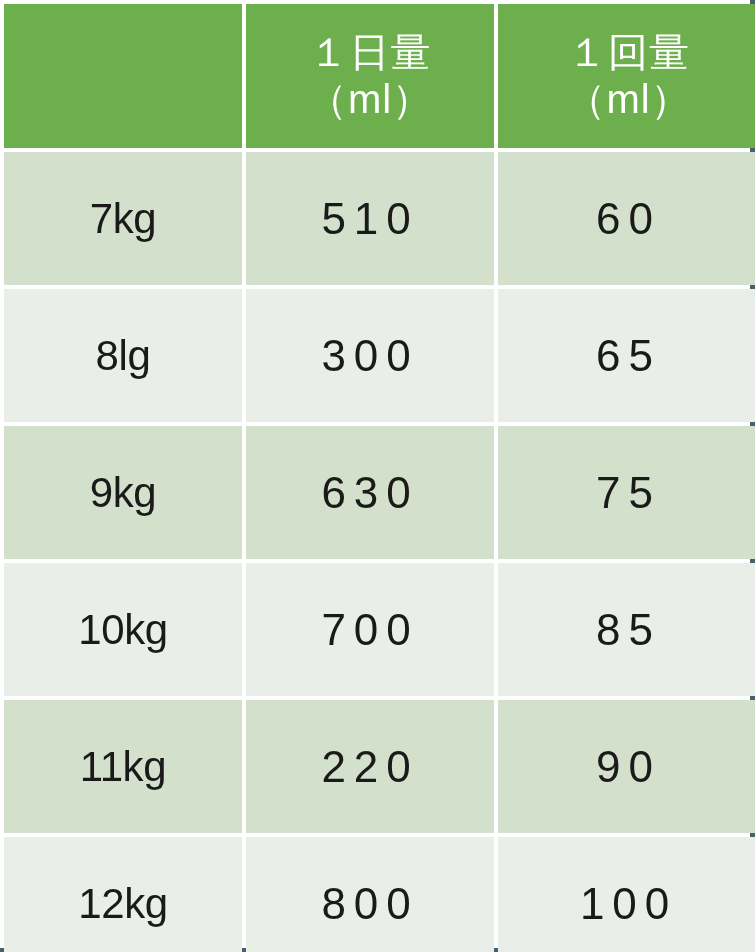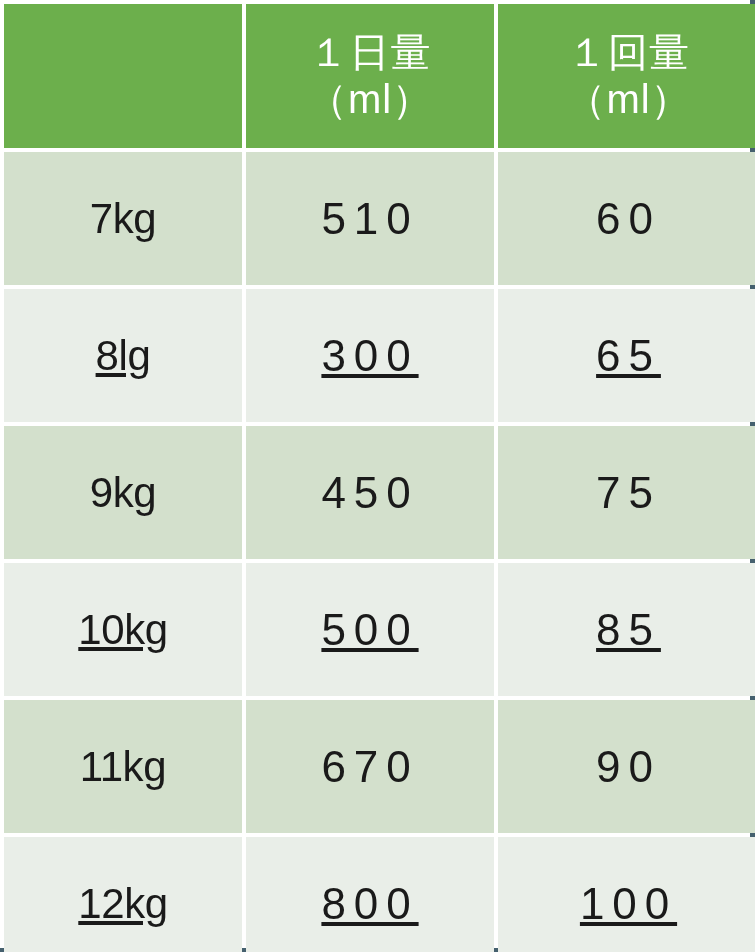--- a/index.html
+++ b/index.html
@@ -62,21 +62,21 @@
     display: block;
     font-size: 40px;
     line-height: 1.18;
     letter-spacing: 0.02em;
     color: #ffffff;
     white-space: pre-line;
   }
 
   
   .data-row.shade-dark td { background: #d3e0cc; }
-  .data-row.shade-light td { background: #e9eee8; text-decoration: underline; }
+  .data-row.shade-light td { background: #e9eee8; }
   .data-row td { height: 117px; }
 
   .cell-weight {
     font-size: 42px;
     color: #1a1a1a;
     letter-spacing: -0.01em;
   }
   .cell-amount {
     font-size: 44px;
     color: #1a1a1a;
@@ -117,31 +117,31 @@
         <td class="cell-amount">510</td>
         <td class="cell-amount">60</td>
       </tr>
       <tr class="data-row shade-light">
         <td class="cell-weight">8lg</td>
         <td class="cell-amount">300</td>
         <td class="cell-amount">65</td>
       </tr>
       <tr class="data-row shade-dark">
         <td class="cell-weight">9kg</td>
-        <td class="cell-amount">450</td>
+        <td class="cell-amount">630</td>
         <td class="cell-amount">75</td>
       </tr>
       <tr class="data-row shade-light">
         <td class="cell-weight">10kg</td>
-        <td class="cell-amount">500</td>
+        <td class="cell-amount">700</td>
         <td class="cell-amount">85</td>
       </tr>
       <tr class="data-row shade-dark">
         <td class="cell-weight">11kg</td>
-        <td class="cell-amount">670</td>
+        <td class="cell-amount">220</td>
         <td class="cell-amount">90</td>
       </tr>
       <tr class="data-row shade-light">
         <td class="cell-weight">12kg</td>
         <td class="cell-amount">800</td>
         <td class="cell-amount">100</td>
       </tr>
     </tbody>
   </table>
 </div>

